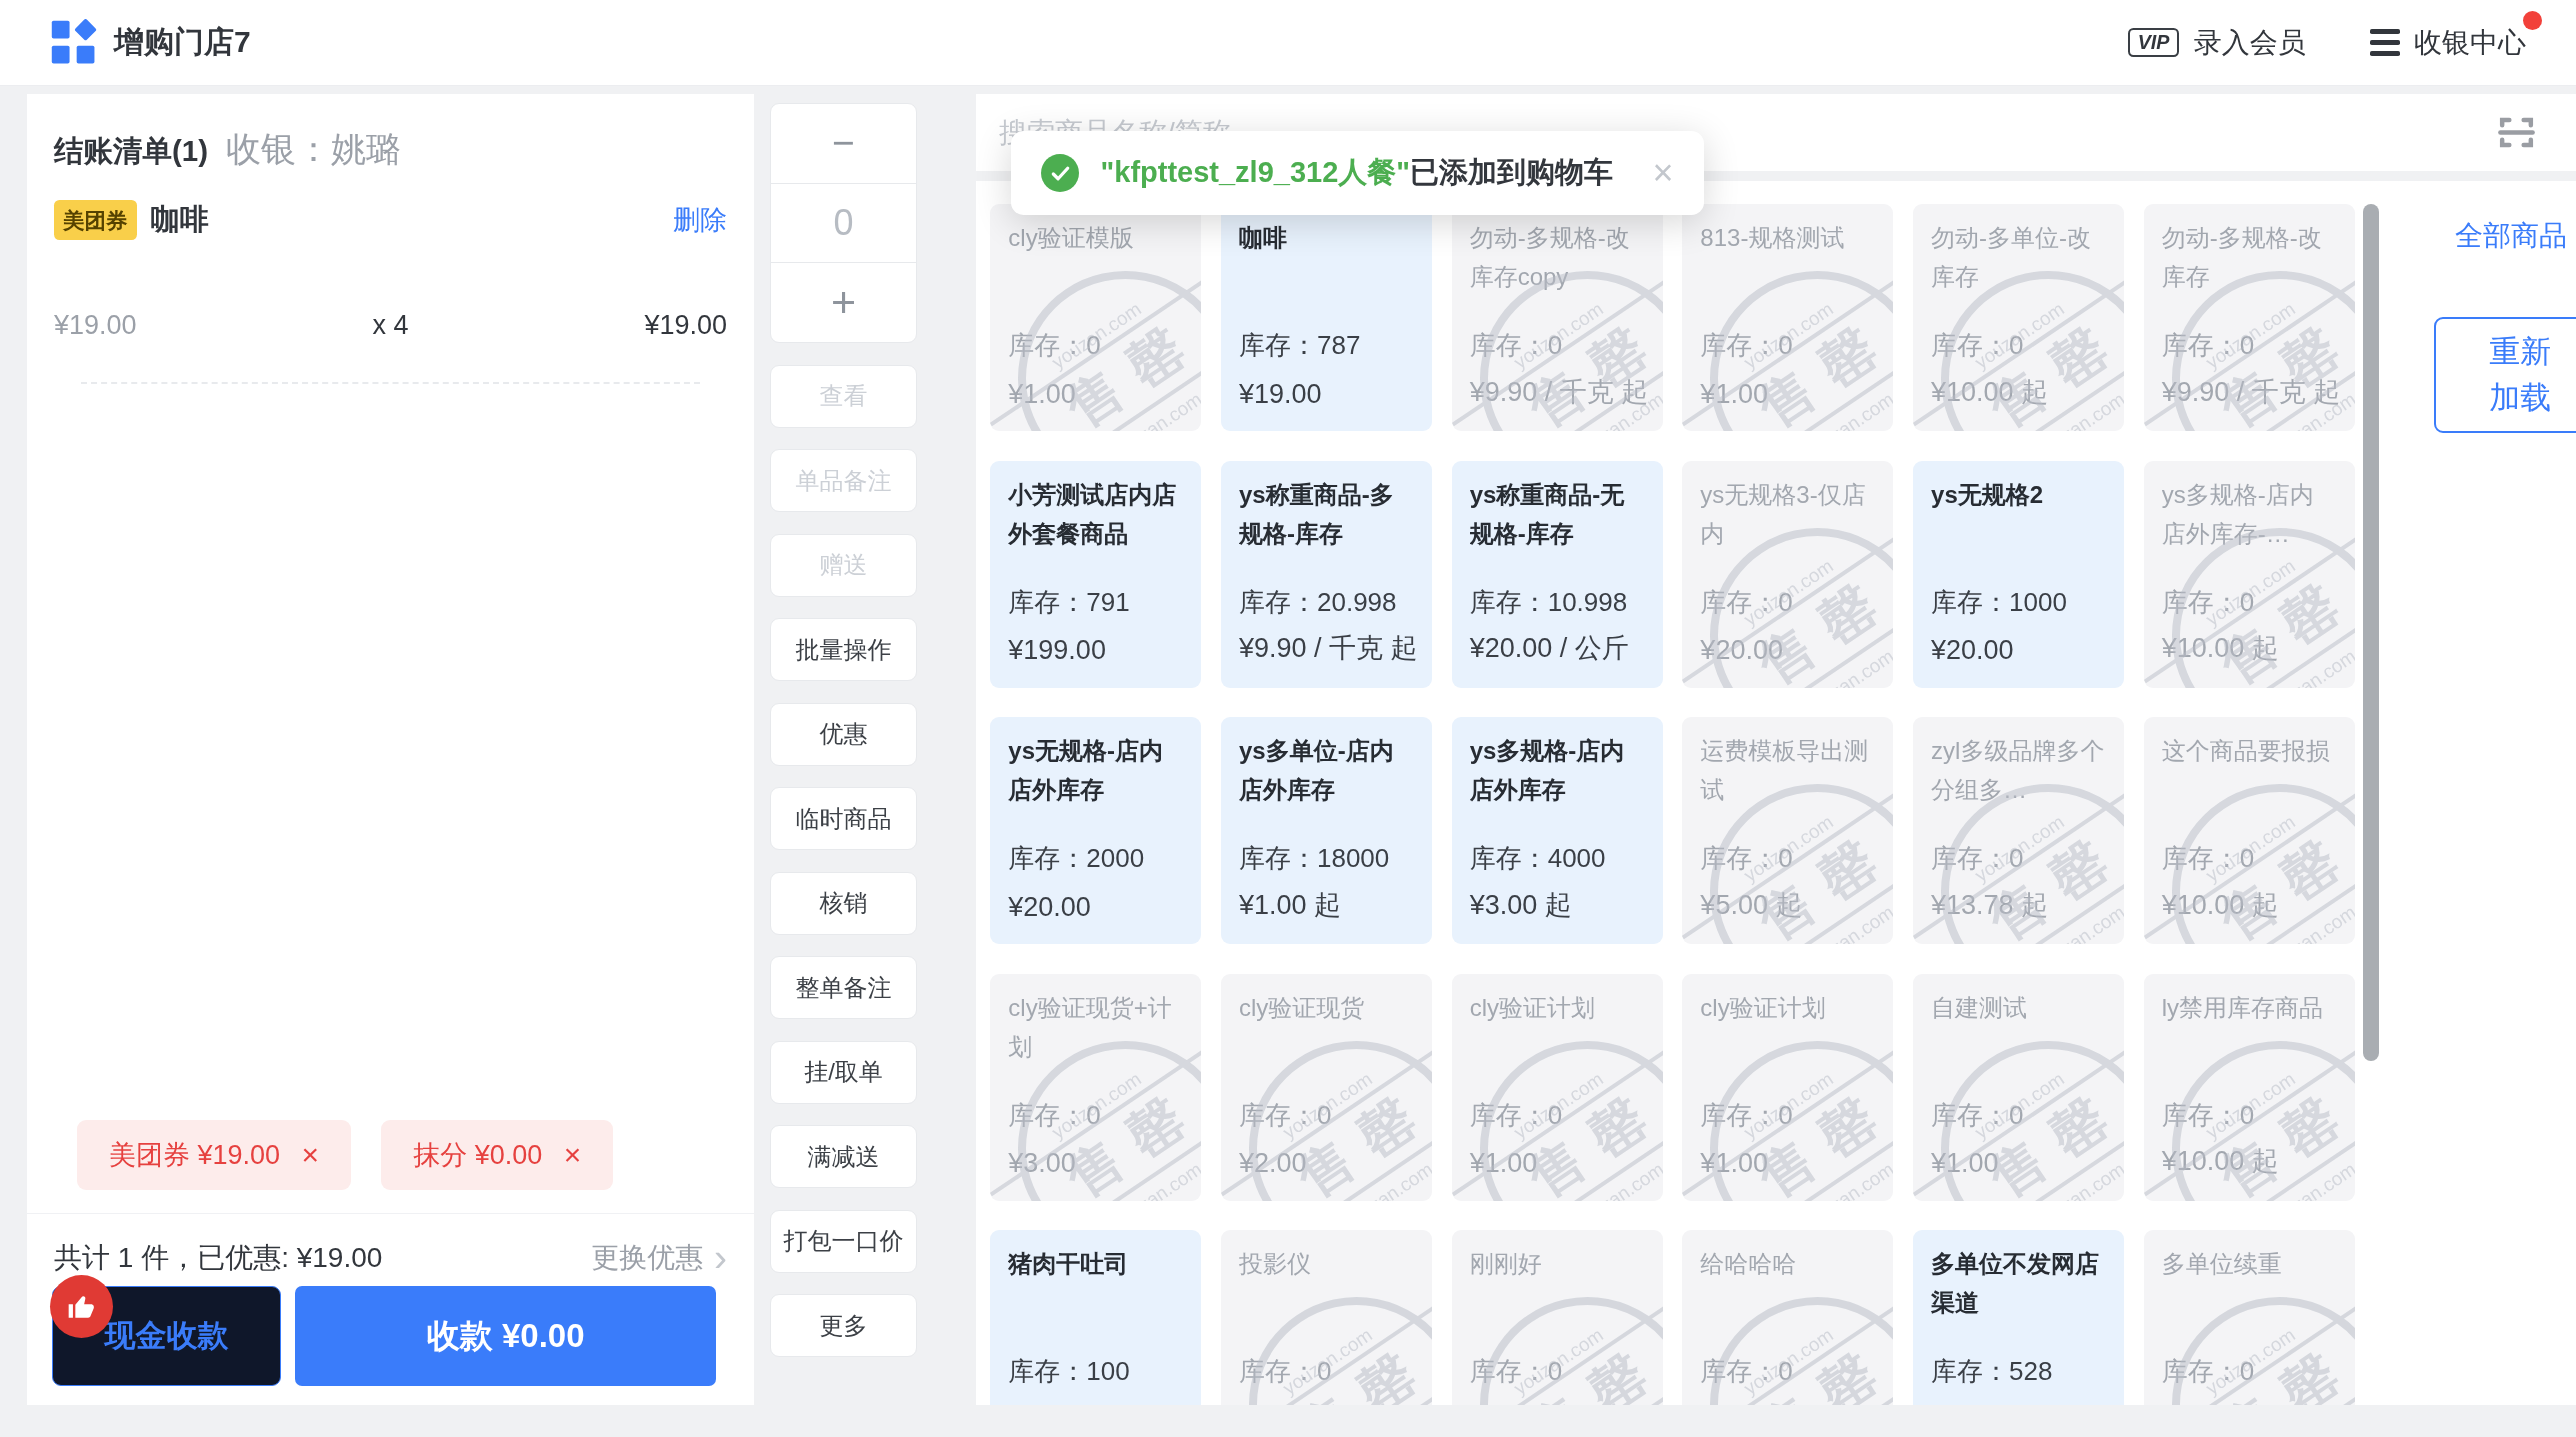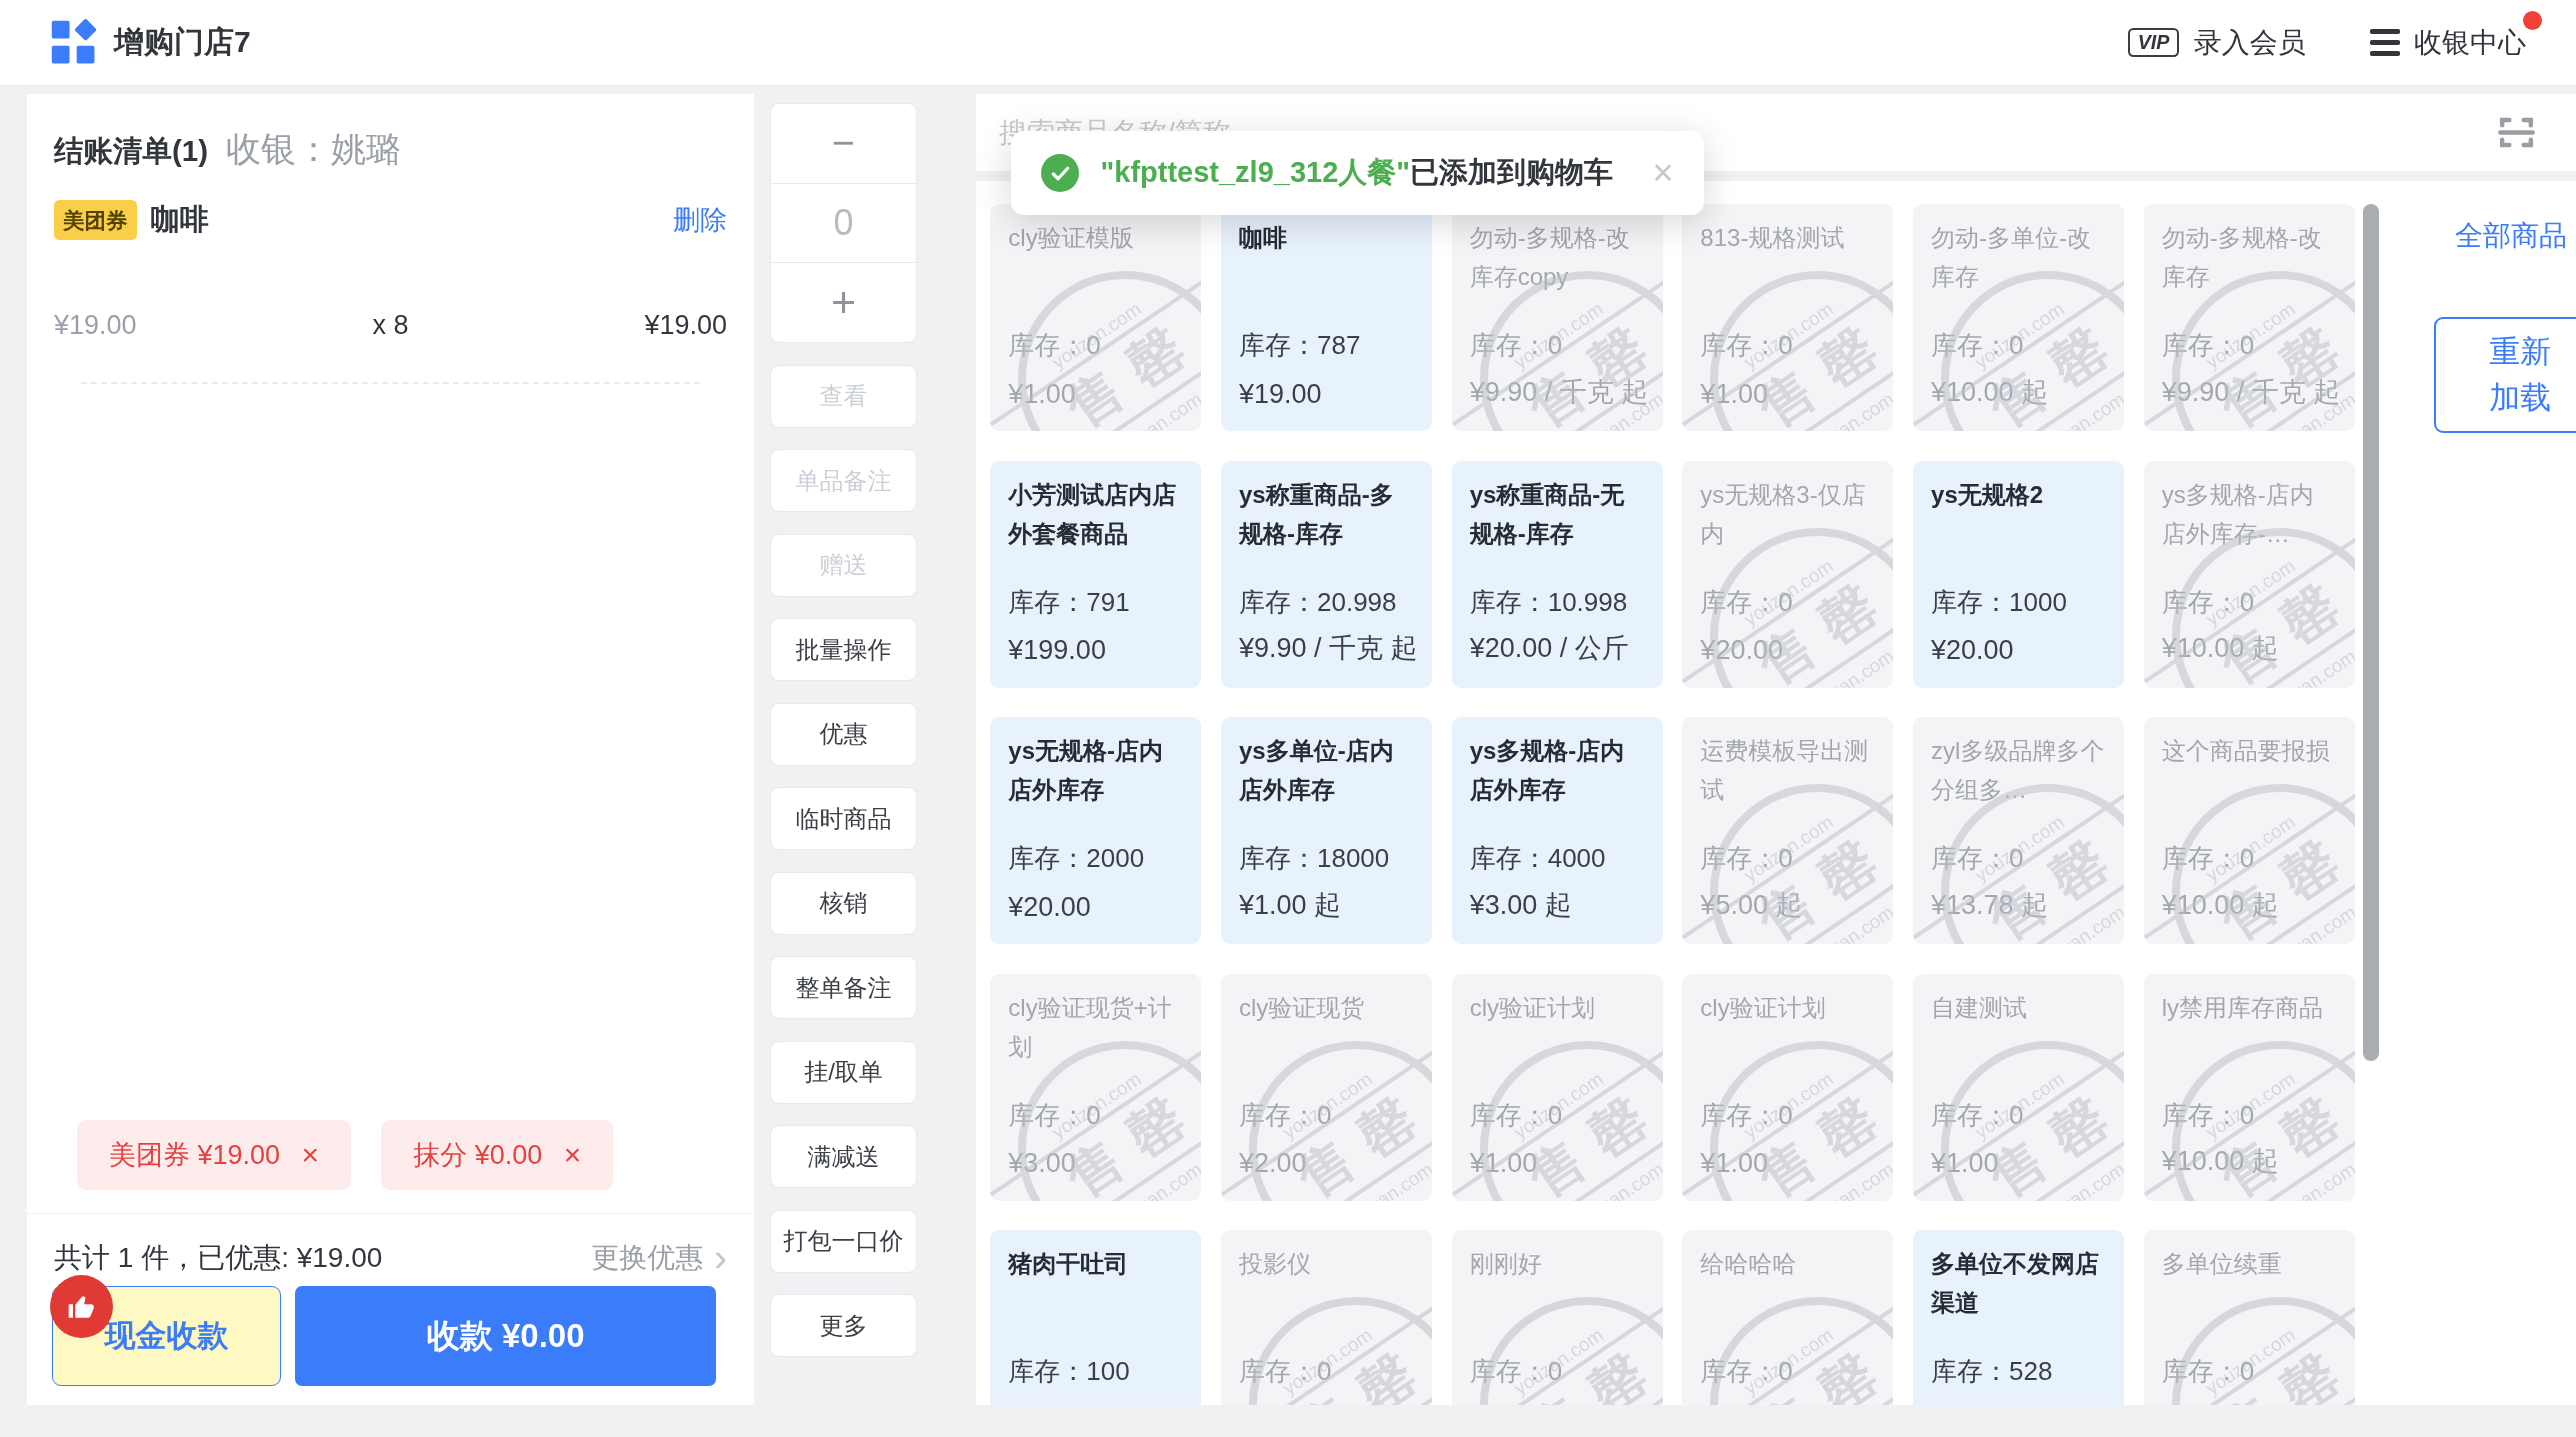--- a/index.html
+++ b/index.html
@@ -41,21 +41,21 @@
   .item-total{flex:1;text-align:right;color:var(--text);}
   .dashed{margin:41px 27px 0;border-bottom:2.7px dashed #e8eaed;}
   .tags-row{position:absolute;left:50px;top:1026px;display:flex;gap:30px;}
   .tag-chip{background:var(--danger-bg);border-radius:9px;height:70px;display:flex;align-items:center;padding:0 32px;gap:21.5px;font-size:27px;color:var(--danger);}
   .tag-close{font-size:30px;cursor:pointer;line-height:1;}
   .panel-sep{position:absolute;left:0;right:0;top:1119px;border-top:0.9px solid #f0f1f4;}
   .summary-row{position:absolute;left:27px;right:27px;top:1144px;display:flex;align-items:center;font-size:28px;}
   .change-discount{margin-left:auto;color:var(--muted);display:flex;align-items:center;gap:10.7px;cursor:pointer;}
   .chev{color:var(--faint);font-size:39px;line-height:1;}
   .pay-row{position:absolute;left:25px;right:38px;top:1192px;height:100px;display:flex;gap:14.3px;}
-  .cash-btn{width:229px;background:#fef9c3;border:1.8px solid var(--accent);border-radius:9px;color:var(--accent);font-size:31px;font-weight:700;display:flex;align-items:center;justify-content:center;cursor:pointer;}
+  .cash-btn{width:229px;background:#0f172a;border:1.8px solid var(--accent);border-radius:9px;color:var(--accent);font-size:31px;font-weight:700;display:flex;align-items:center;justify-content:center;cursor:pointer;}
   .checkout-btn{flex:1;background:var(--accent);border-radius:7px;color:#fff;font-size:33px;font-weight:700;display:flex;align-items:center;justify-content:center;cursor:pointer;}
   .like-badge{position:absolute;left:23px;top:1181px;width:63px;height:63px;border-radius:50%;background:#e03a34;display:flex;align-items:center;justify-content:center;z-index:3;}
 
   
   .mid-col{position:absolute;left:770px;top:103px;width:147px;display:flex;flex-direction:column;gap:21.5px;}
   .stepper{background:#fff;border:0.9px solid #e7e9ec;border-radius:9px;height:240px;display:flex;flex-direction:column;}
   .stepper>div{flex:1;display:flex;align-items:center;justify-content:center;}
   .stepper-minus{font-size:39px;color:#8e949c;border-bottom:0.9px solid #e7e9ec;cursor:pointer;}
   .stepper-value{font-size:36px;color:#b7bcc3;border-bottom:0.9px solid #e7e9ec;}
   .stepper-plus{font-size:43px;color:#8e949c;cursor:pointer;}
@@ -133,21 +133,21 @@
     <span class="cart-cashier">收银：姚璐</span>
   </div>
   <div class="cart-item">
     <div class="item-row1">
       <span class="item-badge">美团券</span>
       <span class="item-name">咖啡</span>
       <span class="item-delete">删除</span>
     </div>
     <div class="item-row2">
       <span class="item-price">¥19.00</span>
-      <span class="item-qty">x 8</span>
+      <span class="item-qty">x 4</span>
       <span class="item-total">¥19.00</span>
     </div>
     <div class="dashed"></div>
   </div>
 
   <div class="tags-row">
   <div class="tag-chip">
     <span class="tag-label">美团券 ¥19.00</span>
     <span class="tag-close">×</span>
   </div>

